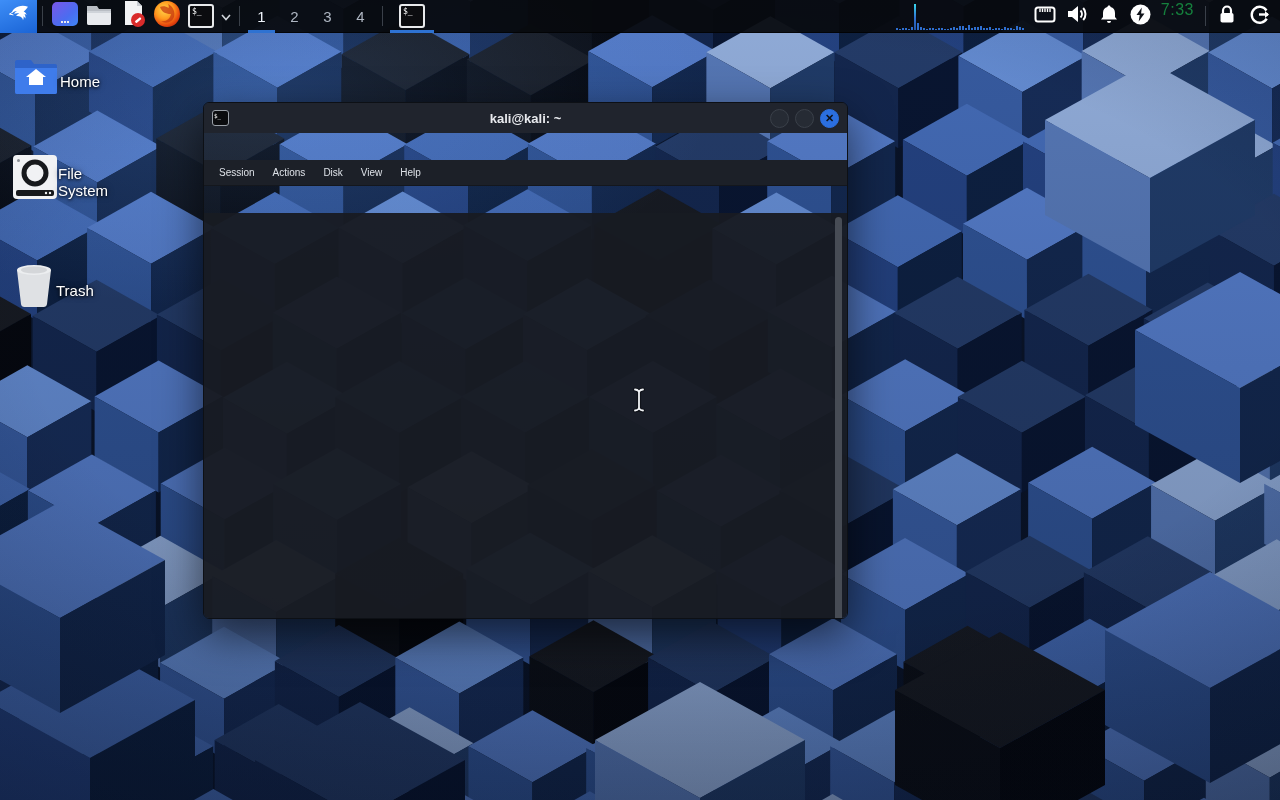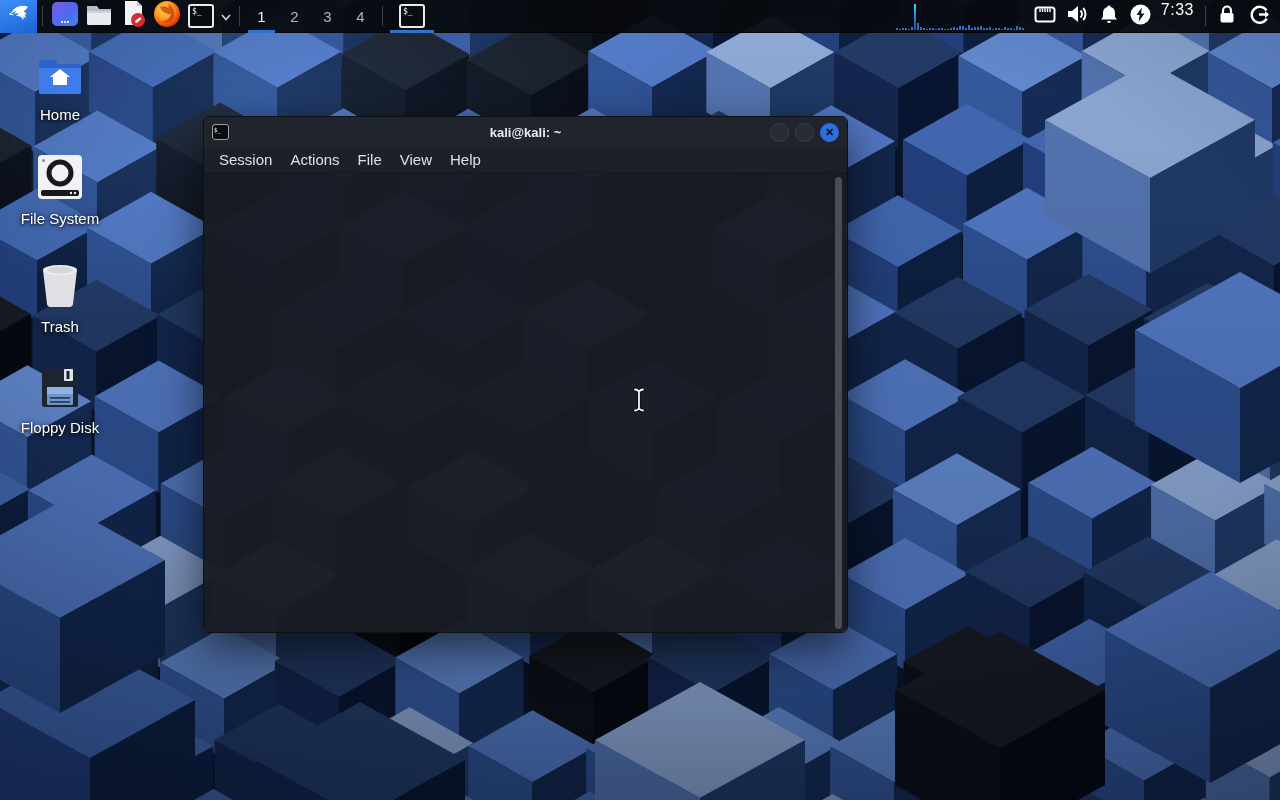--- a/index.html
+++ b/index.html
@@ -32,43 +32,43 @@
   .ws-cell { position:relative; width:33px; height:33px; display:flex; align-items:center; justify-content:center;
     font-size:15px; color:#aeb6c2; }
   .ws-cell.active { color:#eef3fa; }
   .ws-underline { position:absolute; left:3px; right:3px; bottom:0; height:3px; background:#2e72d2; }
   .task-btn { position:relative; width:48px; height:33px; display:flex; align-items:center; justify-content:center; }
   .task-underline { position:absolute; left:2px; right:2px; bottom:0; height:3px; background:#2e72d2; }
   .p-spacer { flex:1 1 auto; }
   .monitor { width:135px; height:29px; display:flex; align-items:flex-end; padding:0 2px 1px 2px; }
   .mbar { width:2px; margin-right:1px; background:#2f6fd0; flex:0 0 auto; }
   .tray-icon { width:26px; height:33px; display:flex; align-items:center; justify-content:center; margin:0 3px; }
-  .clock { font-size:16px; color:#ffffff; letter-spacing:.5px; margin:0 6px 12px 4px; }
+  .clock { font-size:16px; color:#15803d; letter-spacing:.5px; margin:0 6px 12px 4px; }
 
   
-  .dicon { position:absolute; width:96px; left:12px; display:flex; flex-direction:column; align-items:center;
+  .dicon { position:absolute; width:96px; left:12px; display:flex; flex-direction:row; align-items:center;
     z-index:5; }
   .dicon .lbl { margin-top:6px; font-size:15px; color:#fff;
     text-shadow:0 1px 3px rgba(0,0,0,.95), 0 0 6px rgba(0,0,0,.6); }
 
   
-  .window { position:absolute; left:203px; top:116px; width:645px; height:517px; z-index:20;
+  .window { position:absolute; left:203px; top:102px; width:645px; height:517px; z-index:20;
     border-radius:6px; overflow:hidden; box-shadow:0 16px 44px rgba(0,0,0,.6);
-    border:1px solid #0d1015; display:flex; flex-direction:column; }
+    border:1px solid #0d1015; display:flex; flex-direction:column;gap:27px; }
   .titlebar { height:30px; background:#20242d; display:flex; align-items:center; padding:0 8px; flex:0 0 auto; }
   .titlebar .title { position:absolute; left:0; right:0; text-align:center; font-size:13px; font-weight:bold;
     color:#e8eaee; pointer-events:none; }
   .tb-left { display:flex; align-items:center; z-index:2; }
   .tb-btns { margin-left:auto; display:flex; align-items:center; gap:6px; z-index:2; }
   .wbtn { width:19px; height:19px; border-radius:50%; background:#262b34; border:1px solid #3a4049; }
   .wbtn.close { background:#2b6fe0; border-color:#2b6fe0; color:#0c1017; font-size:11px; font-weight:bold;
     display:flex; align-items:center; justify-content:center; line-height:1; }
   .menubar { height:26px; background:#1c2028; display:flex; align-items:center; padding:0 6px;
     flex:0 0 auto; border-bottom:1px solid #14171d; }
-  .menu-item { font-size:15px; color:#dde1e7; padding:0 9px; height:100%; display:flex; align-items:center; }
+  .menu-item { font-size:10px; color:#dde1e7; padding:0 9px; height:100%; display:flex; align-items:center; }
   .term-body { position:relative; flex:1 1 auto; background:rgba(24,27,34,.96);
     font-family:"DejaVu Sans Mono", monospace; font-size:13px; line-height:17px;
     padding:6px 20px 6px 13px; white-space:pre; }
   .t-green { color:#3dbe6a; font-weight:bold; }
   .t-user  { color:#2f81e8; font-weight:bold; }
   .t-path  { color:#e3e6ea; font-weight:bold; }
   .t-cmd   { color:#3d9fbe; margin-left:1ch; }
   .t-arg   { color:#d6d9de; margin-left:1ch; }
   .t-pipe  { color:#2e6bdb; margin-left:1ch; }
   .caret { display:inline-block; width:8px; height:15px; background:#eef1f4; vertical-align:text-top; }
@@ -789,54 +789,40 @@
         <circle cx="23" cy="19" r="11" fill="none" stroke="#17191c" stroke-width="5"></circle>
         <rect x="4" y="36" width="38" height="6" rx="2" fill="#17191c"></rect>
         <circle cx="34" cy="39" r="1.2" fill="#f1f2f4"></circle>
           <circle cx="38" cy="39" r="1.2" fill="#f1f2f4"></circle>
         <circle cx="6.5" cy="6.5" r="1.5" fill="#8a8f96"></circle>
       </svg>
     </span>
     <span class="lbl">File System</span>
   </div>
 
-  <div class="dicon" style="top:367px">
-    <span>
-      <svg width="40" height="42" viewBox="0 0 40 42">
-        <path d="M2 4a2 2 0 0 1 2-2h30l4 4v32a2 2 0 0 1-2 2H4a2 2 0 0 1-2-2z" fill="#1c2430"></path>
-        <rect x="24" y="2" width="9" height="12" rx="1" fill="#dfe4ea"></rect>
-        <rect x="26.5" y="4" width="3" height="8" fill="#1c2430"></rect>
-        <rect x="7" y="20" width="26" height="18" rx="1.5" fill="#6f95cc"></rect>
-        <rect x="7" y="20" width="26" height="7" fill="#8fb2e0"></rect>
-        <rect x="10" y="30" width="20" height="1.8" fill="#2c3f5e"></rect>
-        <rect x="10" y="34" width="20" height="1.8" fill="#2c3f5e"></rect>
-      </svg>
-    </span>
-    <span class="lbl">Floppy Disk</span>
-  </div>
 
   <div class="window">
     <div class="titlebar" style="position:relative">
       <div class="tb-left">
         <span class="term-box mini"><span>$_</span></span>
       </div>
       <div class="title">kali@kali: ~</div>
       <div class="tb-btns">
         <div class="wbtn"></div>
         <div class="wbtn"></div>
         <div class="wbtn close">
             <span>✕</span>
           </div>
       </div>
     </div>
 
     <div class="menubar">
       <div class="menu-item">Session</div>
       <div class="menu-item">Actions</div>
-      <div class="menu-item">File</div>
+      <div class="menu-item">Disk</div>
       <div class="menu-item">View</div>
       <div class="menu-item">Help</div>
     </div>
 
     <div class="term-body">
       <div class="scroll-thumb"></div>
     </div>
   </div>
 
   <div class="mouse">

